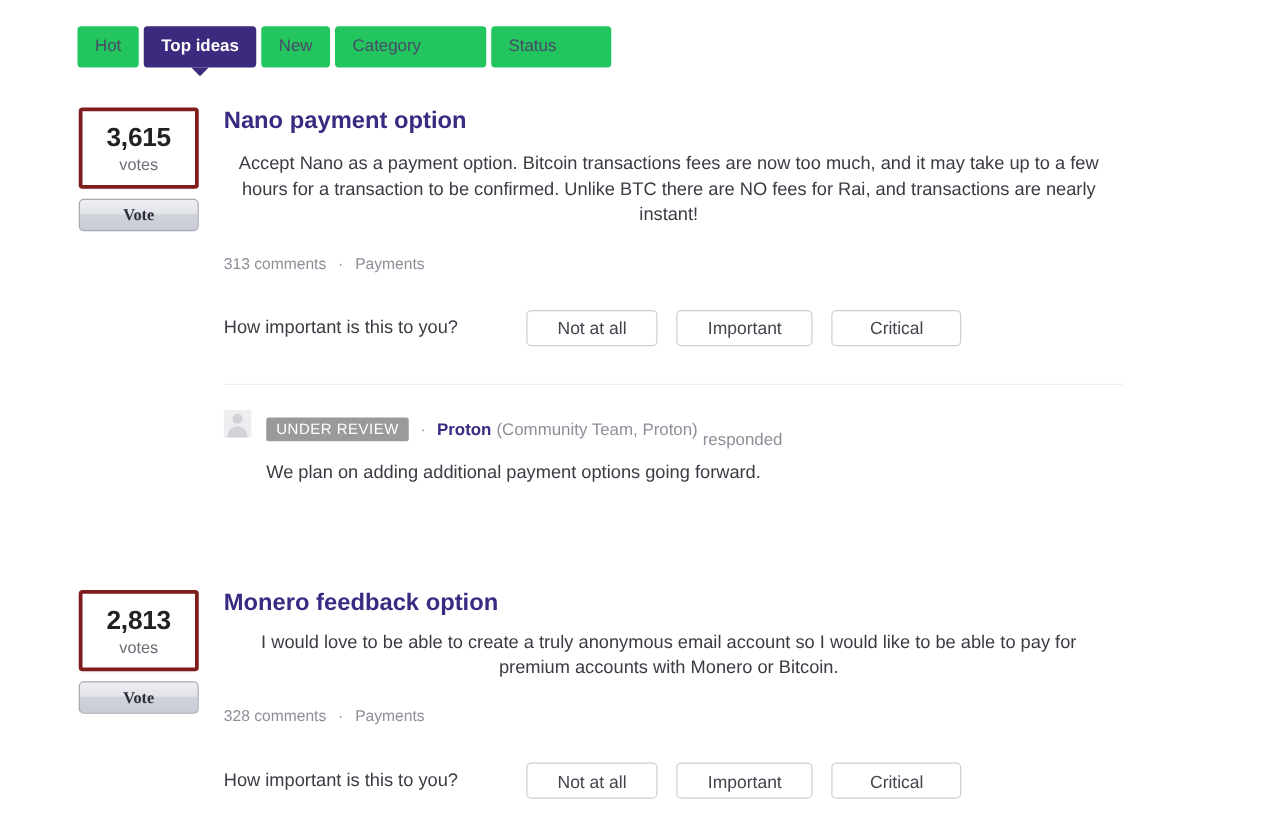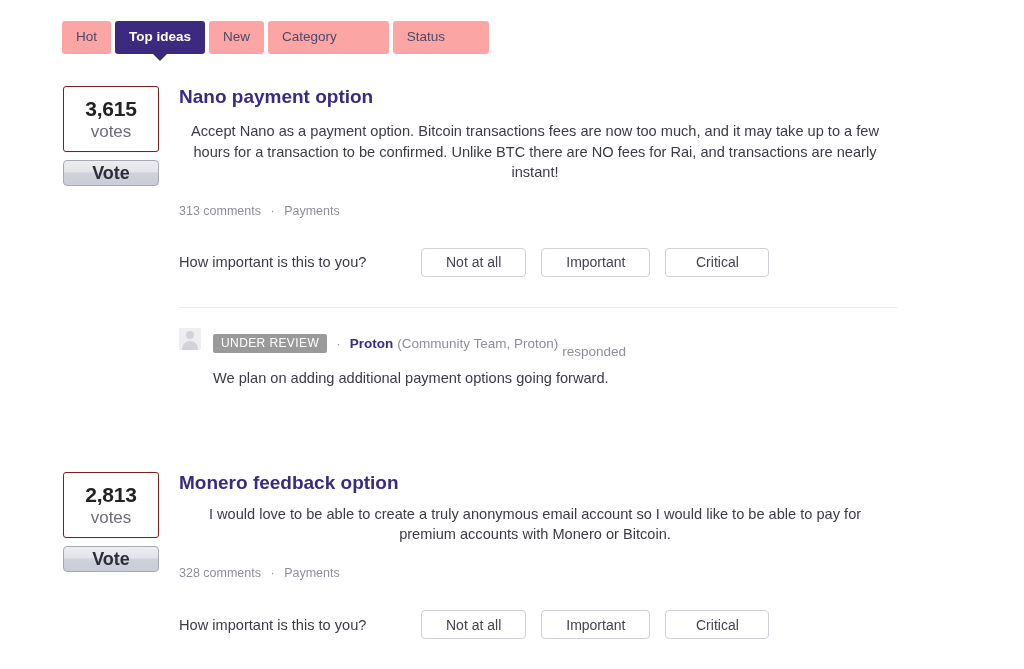--- a/index.html
+++ b/index.html
@@ -18,21 +18,21 @@
   
   .tabbar {
     position: absolute;
     left: 62px;
     top: 21px;
     display: flex;
     align-items: flex-start;
     gap: 4px;
   }
   .tab {
-    background: #fca5a5;
+    background: #22c55e;
     color: #4a4a68;
     font-size: 13.5px;
     line-height: 1;
     padding: 9px 14px 10px 14px;
     border-radius: 3px;
     white-space: nowrap;
     position: relative;
   }
   .tab.wide { padding-right: 52px; }
   .tab.wide2 { padding-right: 44px; }
@@ -59,50 +59,50 @@
   .idea.first { margin-top: 16px; }
   .idea.second { margin-top: 86px; }
 
   
   .votecol {
     width: 96px;
     margin-left: 63px;
     flex: 0 0 96px;
   }
   .votebox {
-    border: 1px solid #7f1d1d;
+    border: 3px solid #7f1d1d;
     border-radius: 3px;
     background: #fff;
     padding: 10px 0 9px 0;
     text-align: center;
     box-shadow: 0 1px 1px rgba(0,0,0,0.03);
   }
   .votecount {
     font-size: 21px;
     font-weight: bold;
     color: #222;
     line-height: 1.1;
     letter-spacing: -0.2px;
   }
   .votelabel {
-    font-size: 17px;
+    font-size: 13px;
     color: #6d6d78;
     margin-top: 2px;
   }
   .votebtn {
     margin-top: 8px;
     width: 96px;
     height: 26px;
     border: 1px solid #a8a8b4;
     border-radius: 4px;
     background: linear-gradient(to bottom, #eceef2 0%, #e2e4ea 45%, #cfd2da 50%, #c9ccd6 100%);
     color: #2d2d3a;
-    font-size: 18px;
+    font-size: 13px;
     font-weight: bold;
-    font-family: Liberation Sans, sans-serif;
+    font-family: Liberation Serif, serif;
     box-sizing: border-box;
     cursor: pointer;
   }
 
   
   .bodycol {
     margin-left: 20px;
     flex: 1;
     padding-right: 110px;
   }

